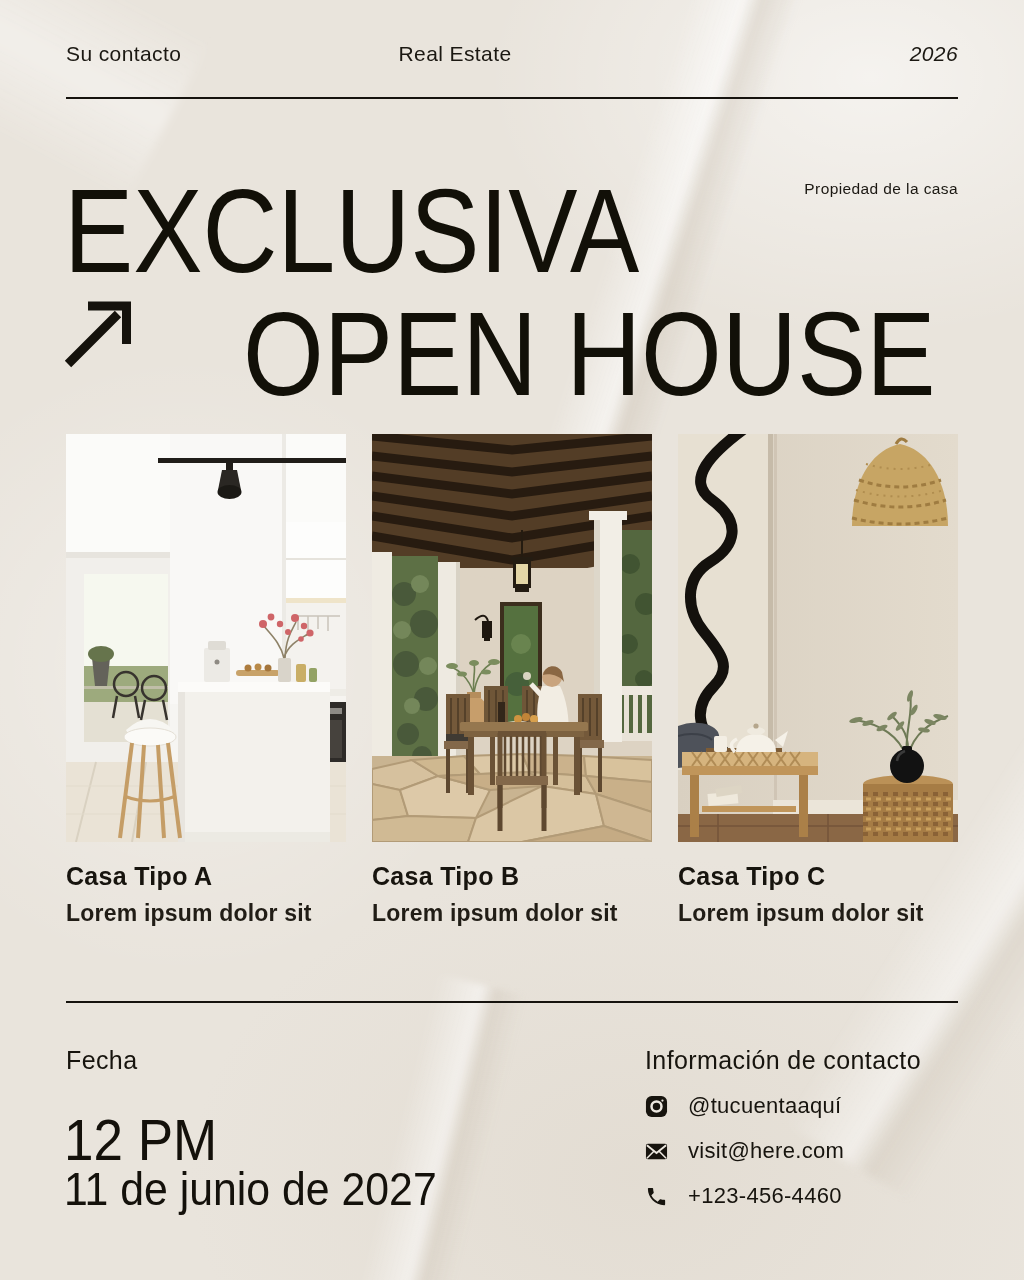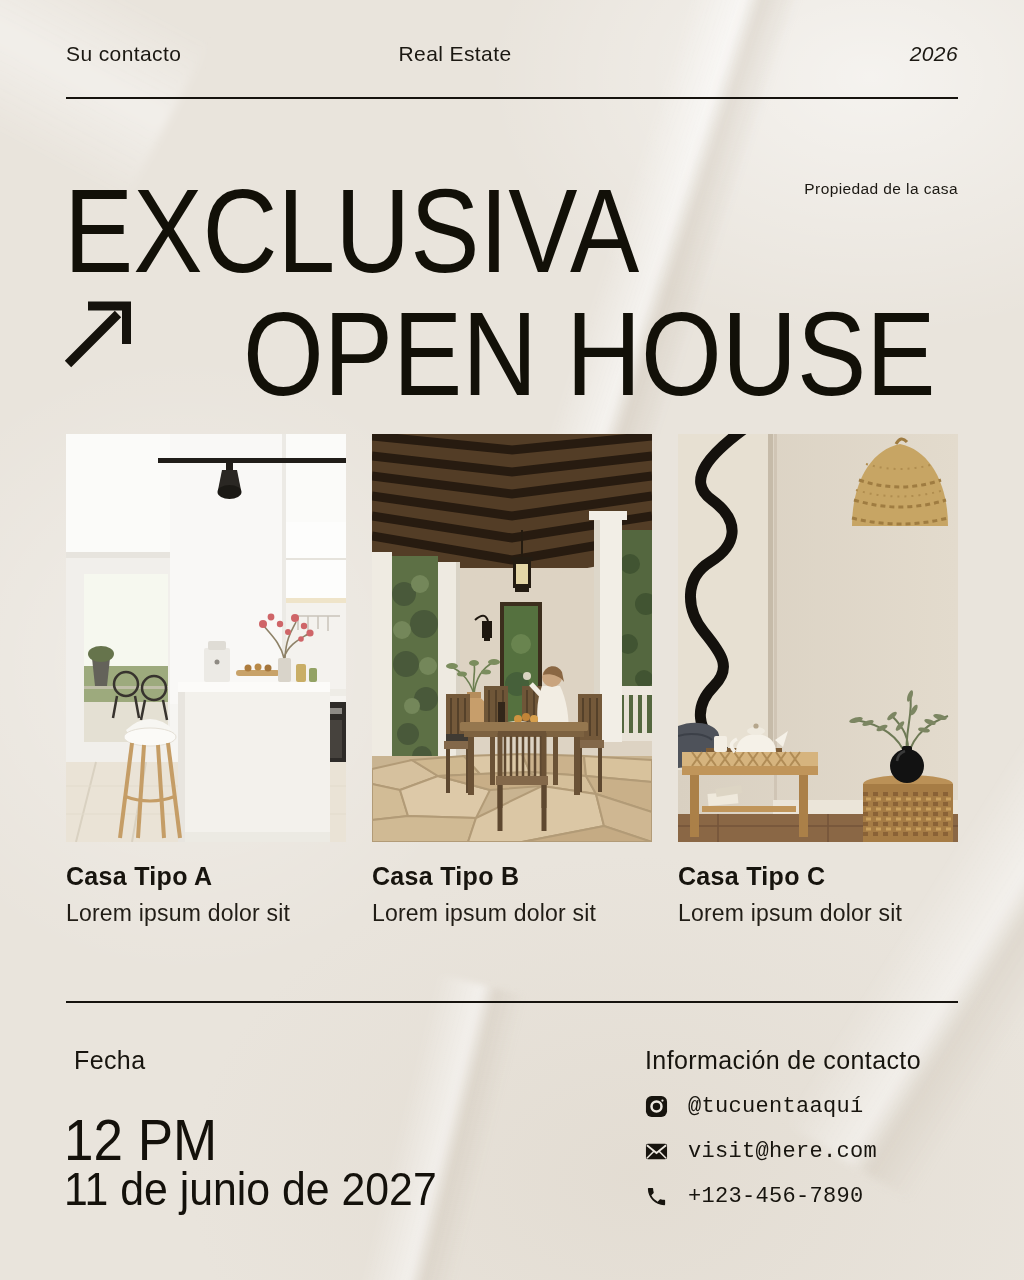--- a/index.html
+++ b/index.html
@@ -37,33 +37,33 @@
   .hero1{left:64px;top:172px;}
   .hero2{left:243px;top:295px;}
   .tagline{right:66px;top:180px;font-size:15.5px;letter-spacing:.4px;color:#1b1812;}
   .arrow{left:62px;top:294px;width:74px;height:74px;}
 
   .photo{top:434px;width:280px;height:408px;margin:0;padding:0;display:block;}
   .photo svg{display:block;width:100%;height:100%;}
   .p1{left:66px;} .p2{left:372px;} .p3{left:678px;}
 
   .cap-title{top:862px;font-size:25px;font-weight:700;letter-spacing:.3px;}
-  .cap-sub{top:900px;font-size:23px;font-weight:400;letter-spacing:.2px;color:#211d16;}
+  .cap-sub{top:900px;font-size:23px;font-weight:700;letter-spacing:.2px;color:#211d16;}
   .c1{left:66px;} .c2{left:372px;} .c3{left:678px;}
 
   .section-label{top:1046px;font-size:25px;letter-spacing:.4px;}
-  .fecha{left:74px;}
+  .fecha{left:66px;}
   .contact-label{left:645px;}
   .time{left:64px;top:1112px;font-size:57px;line-height:1;white-space:nowrap;
         transform:scaleX(.93);transform-origin:left top;color:#14110b;}
   .date{left:64px;top:1166px;font-size:46px;line-height:1;white-space:nowrap;
         transform:scaleX(.93);transform-origin:left top;color:#14110b;}
 
   .contacts{left:645px;top:1094px;width:320px;}
-  .contact-row{display:flex;align-items:center;gap:20px;margin-bottom:21px;height:24px;font-family:Liberation Mono, monospace;}
+  .contact-row{display:flex;align-items:center;gap:20px;margin-bottom:21px;height:24px;}
   .contact-row svg{width:23px;height:23px;flex:0 0 23px;}
   .contact-value{font-size:22px;letter-spacing:.3px;color:#17140e;}
 </style>
 </head>
 <body>
 
 <div class="poster">
   <div class="vein v1"></div>
   <div class="vein v2"></div>
   <div class="vein v3"></div>
@@ -417,16 +417,16 @@
         <rect x="1" y="4" width="22" height="16" rx="2" fill="#17140e"></rect>
         <path d="M2,5.5 L12,13.5 L22,5.5" fill="none" stroke="#ece7df" stroke-width="2"></path>
         <path d="M2,19 L9.5,11.5 M22,19 L14.5,11.5" stroke="#ece7df" stroke-width="1.6"></path>
       </svg>
       <span class="contact-value">visit@here.com</span>
     </div>
     <div class="contact-row">
       <svg viewBox="0 0 24 24">
         <path d="M6.62 10.79c1.44 2.83 3.76 5.14 6.59 6.59l2.2-2.2c.27-.27.67-.36 1.02-.24 1.12.37 2.33.57 3.57.57.55 0 1 .45 1 1V20c0 .55-.45 1-1 1-9.39 0-17-7.61-17-17 0-.55.45-1 1-1h3.5c.55 0 1 .45 1 1 0 1.25.2 2.45.57 3.57.11.35.03.74-.25 1.02l-2.2 2.2z" fill="#17140e"></path>
       </svg>
-      <span class="contact-value">+123-456-7890</span>
+      <span class="contact-value">+123-456-4460</span>
     </div>
   </div>
 </div>
 
 </body></html>

